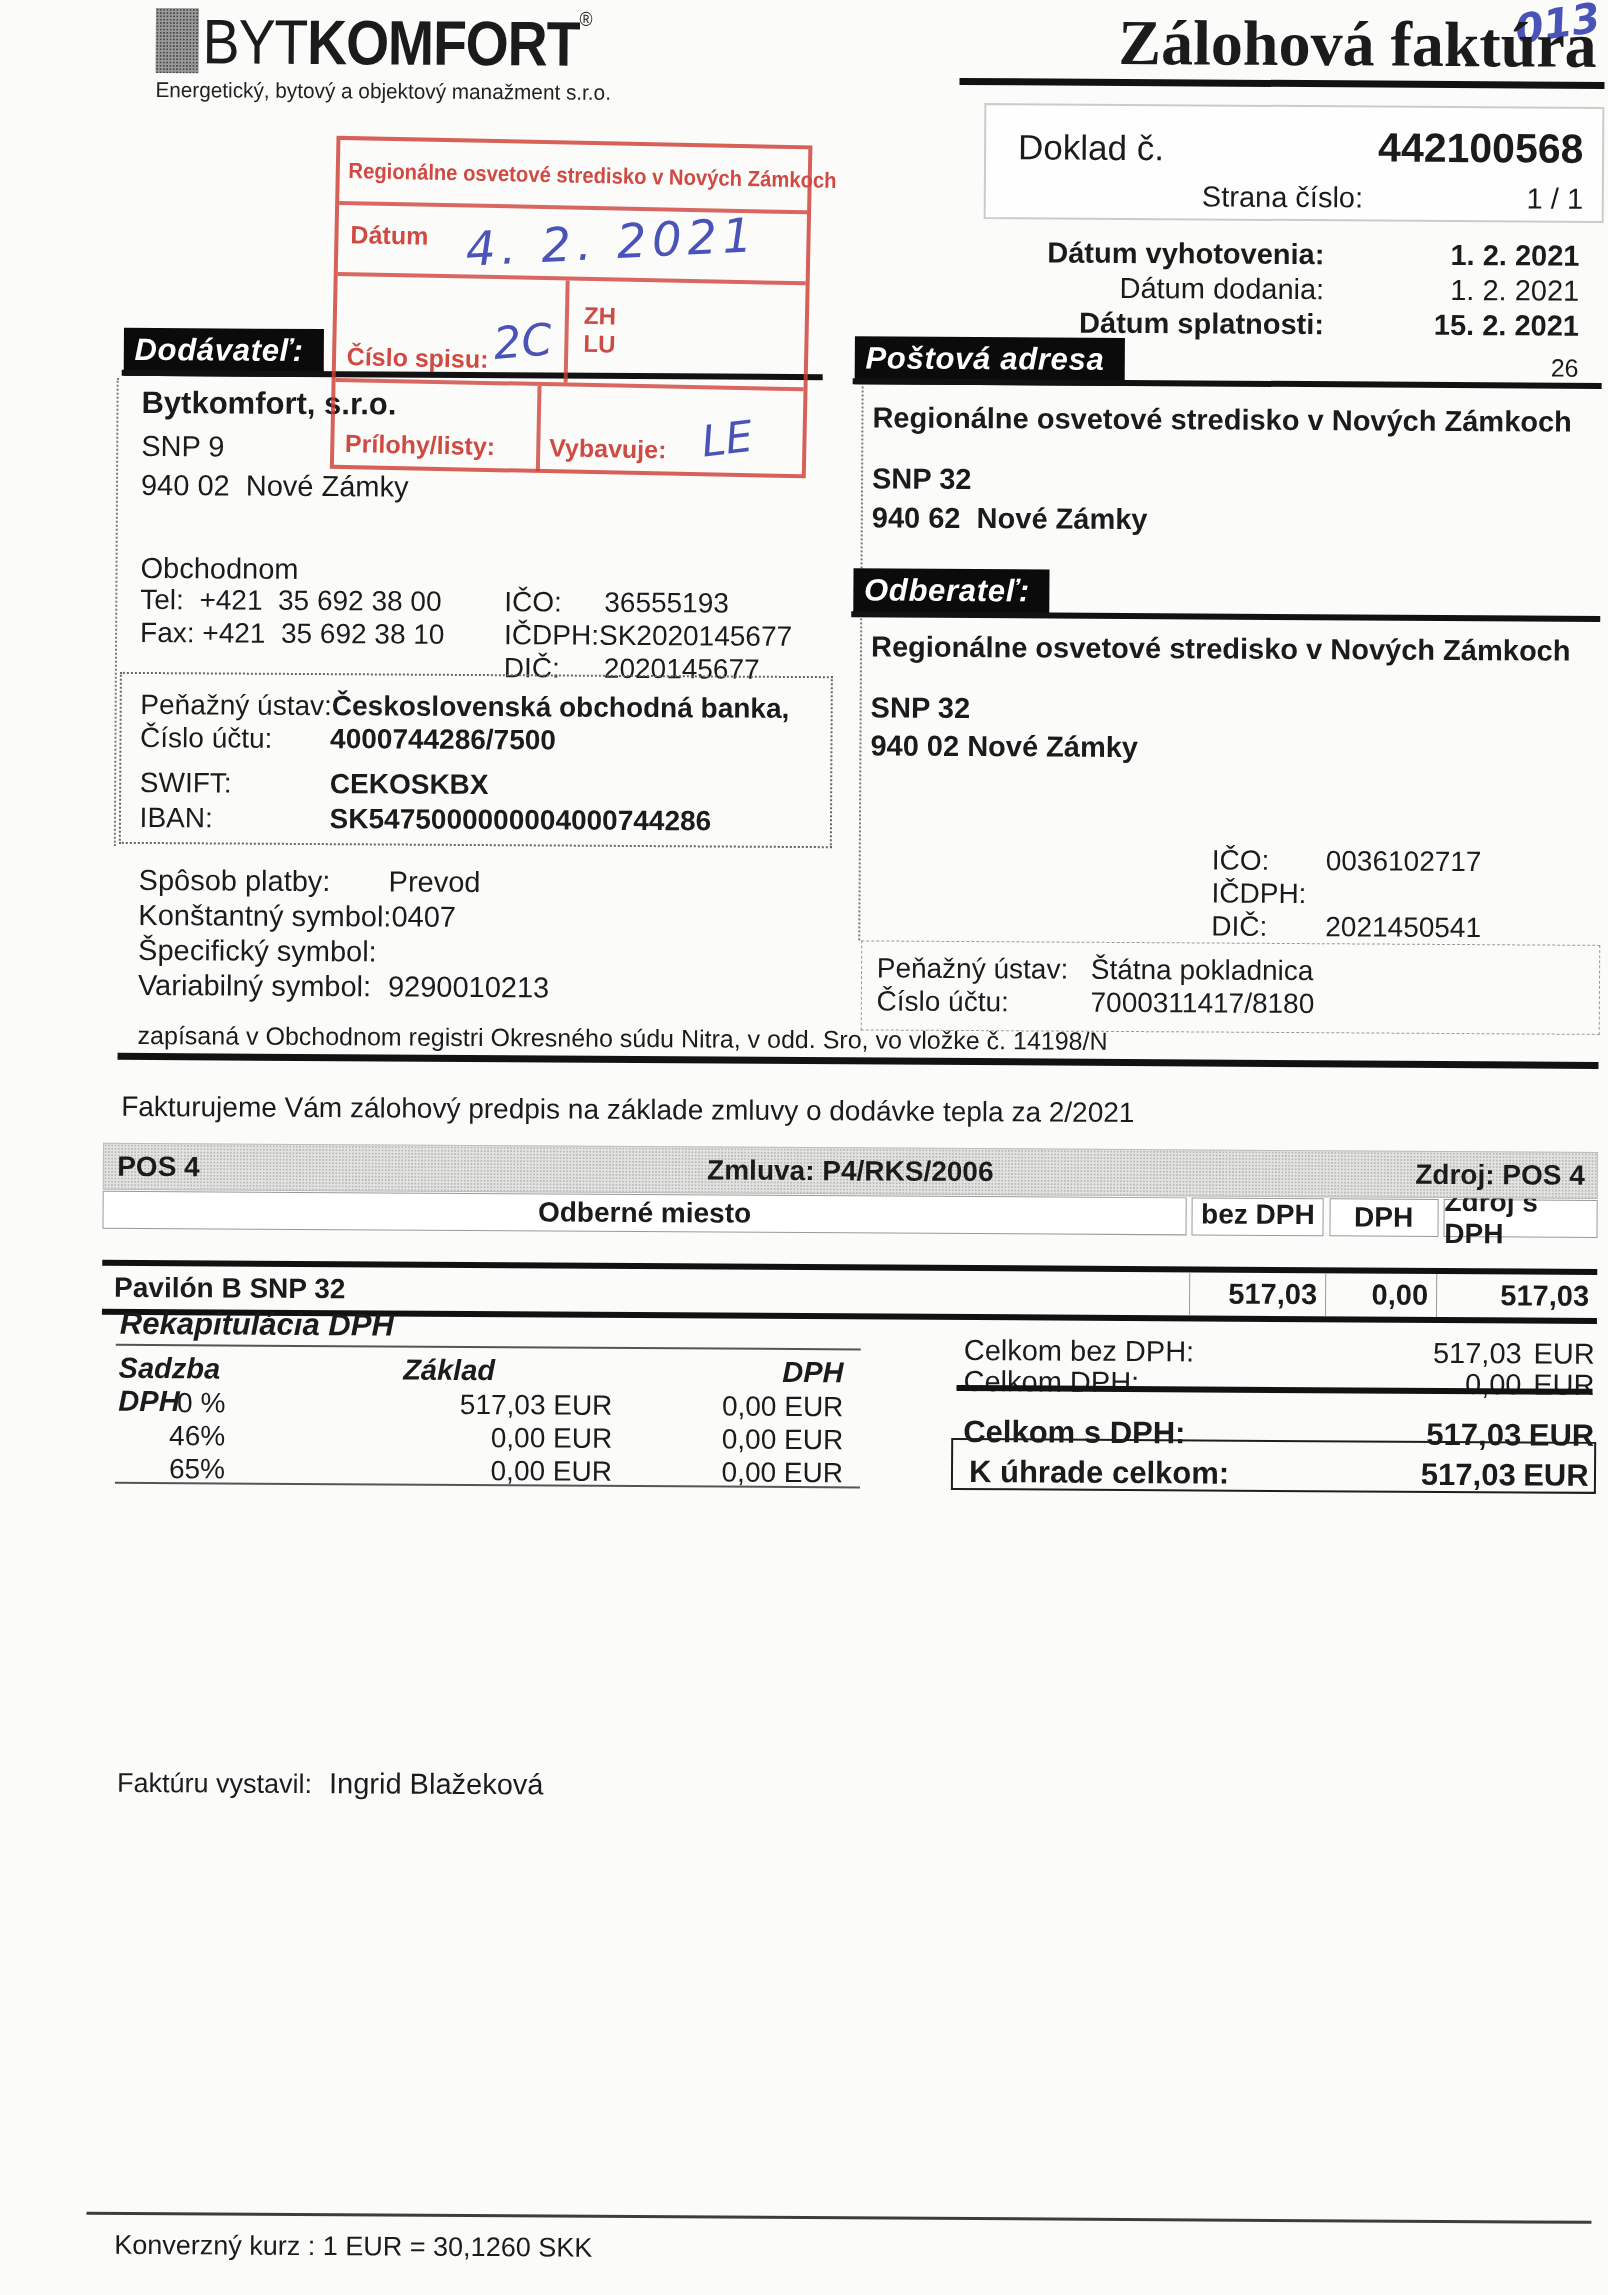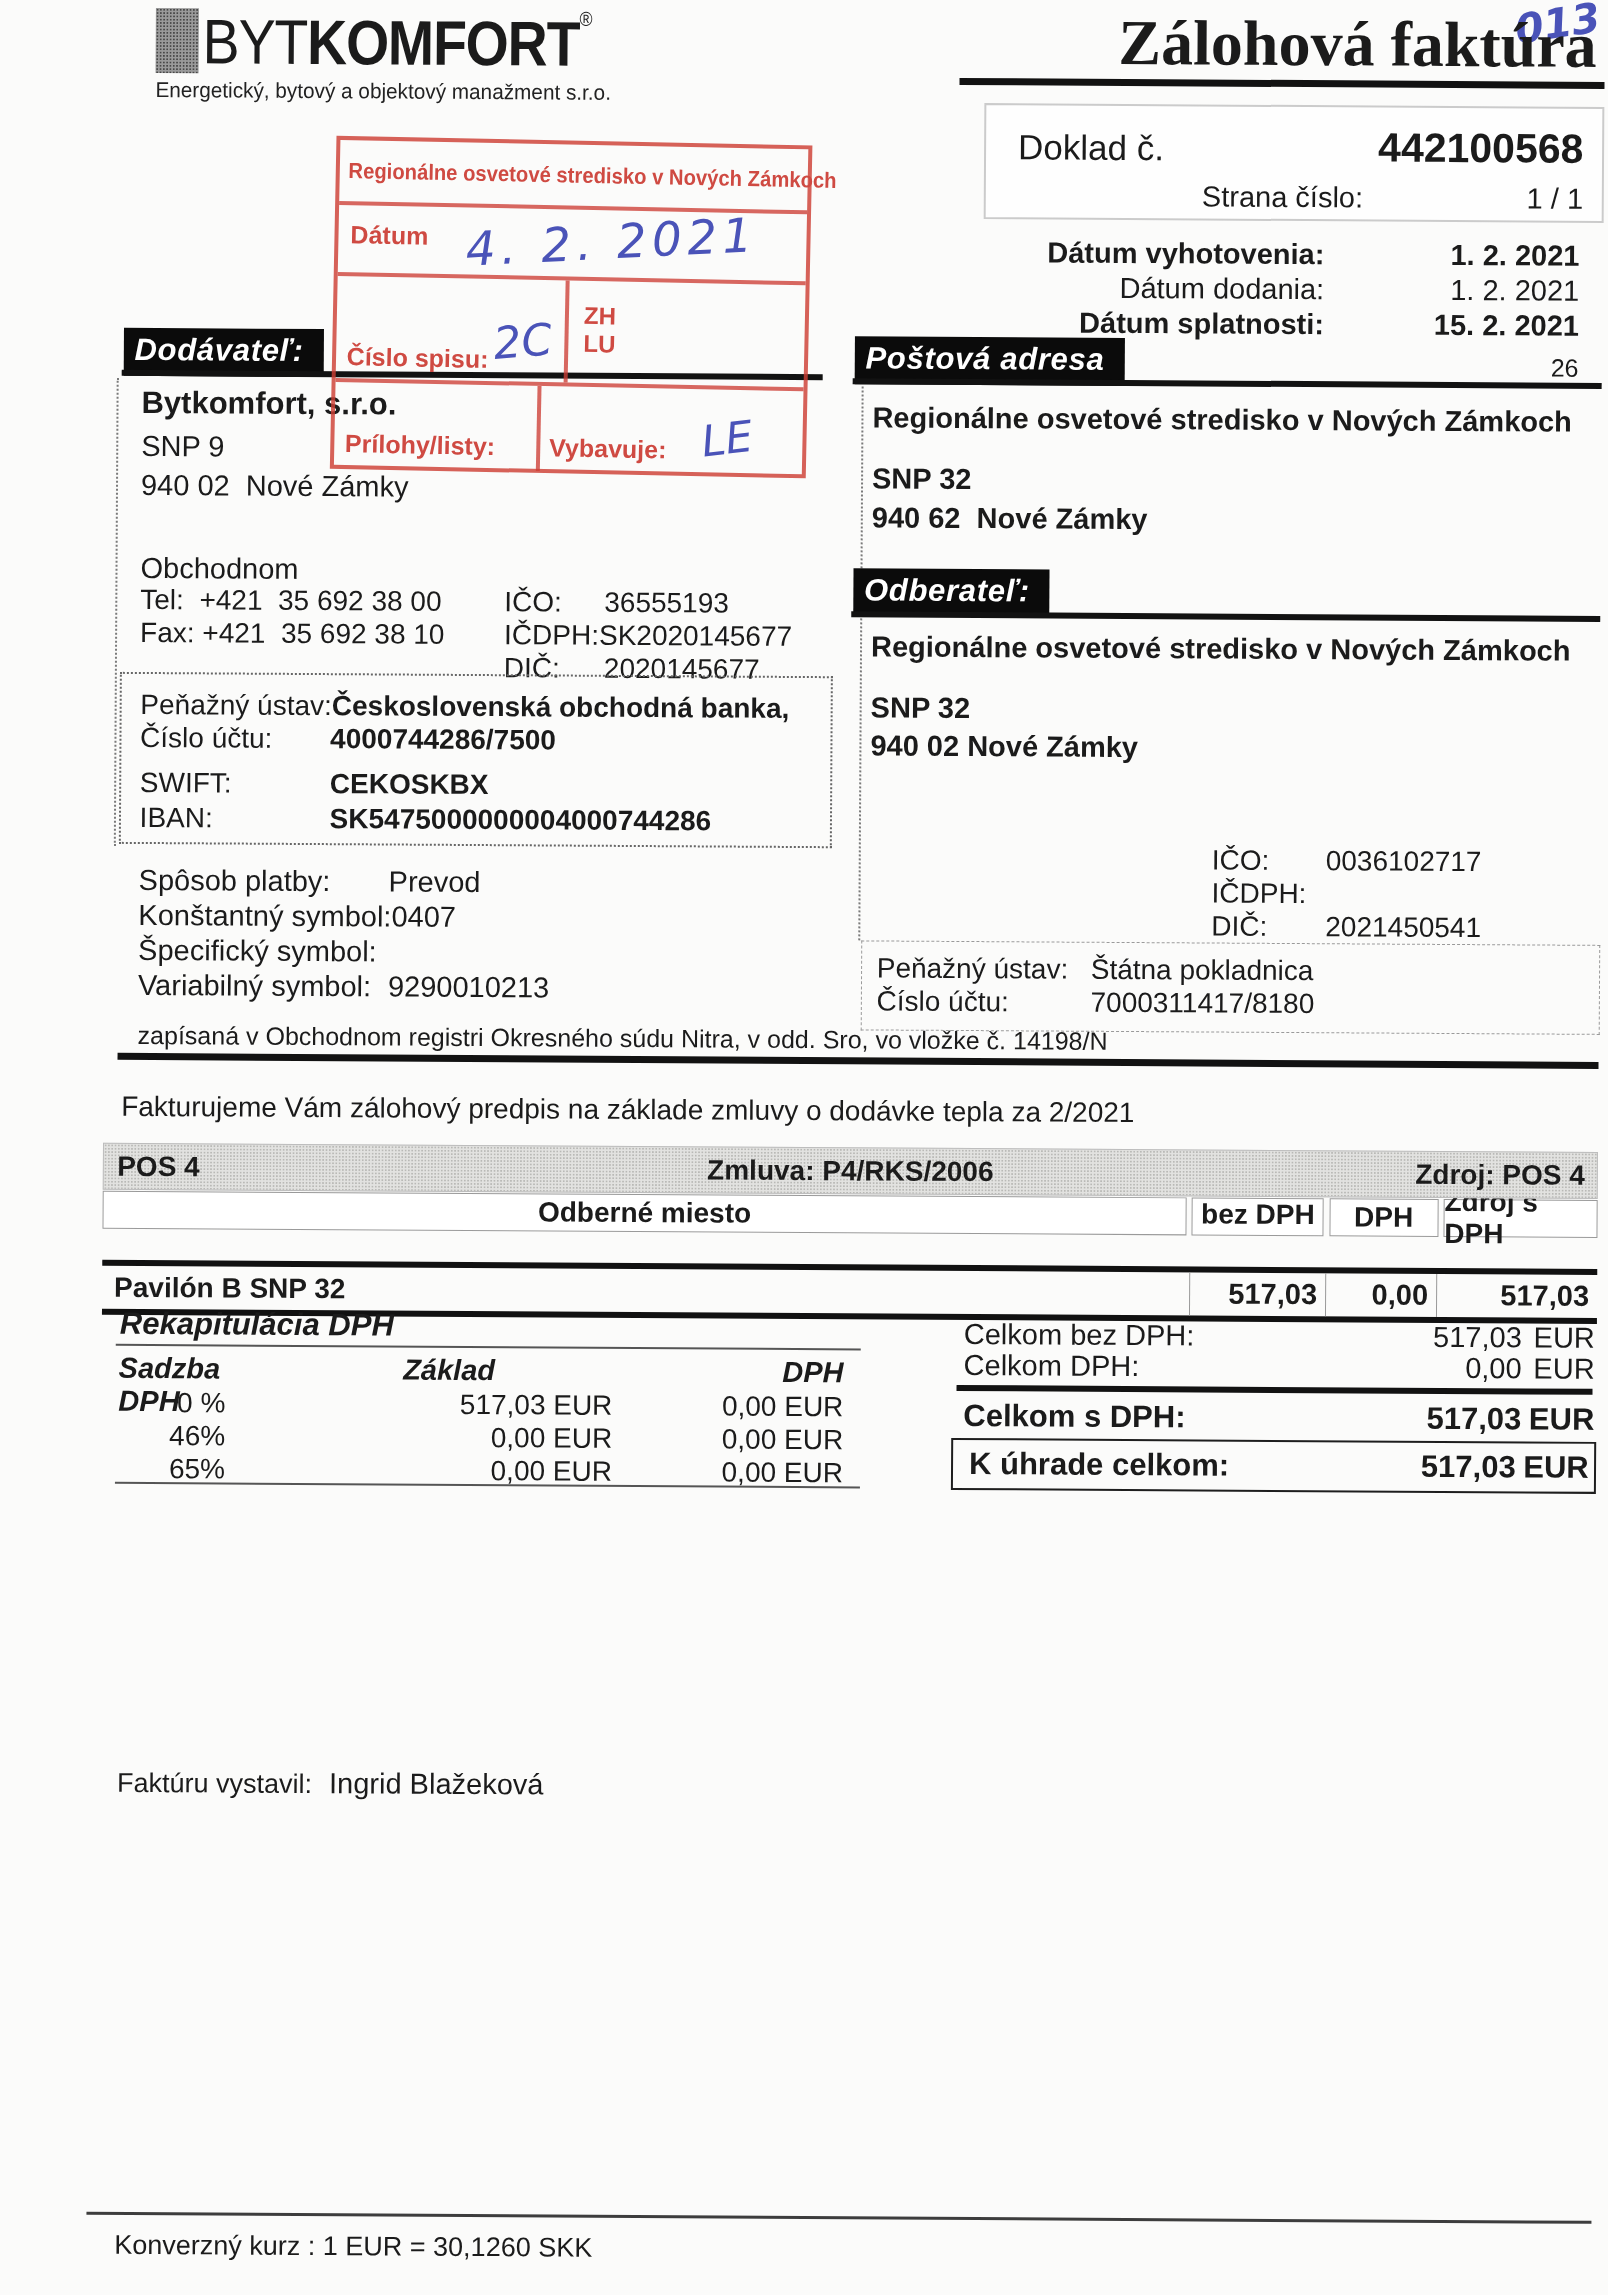--- a/index.html
+++ b/index.html
@@ -46,21 +46,21 @@
   .paylbl{display:inline-block;min-width:250px;}
   .banklbl{display:inline-block;min-width:190px;}
   .cbanklbl{display:inline-block;min-width:214px;}
   .idlbl{display:inline-block;min-width:114px;}
   
   .tbl-gray{background-color:#e2e2e0;background-image:radial-gradient(#b9b9b6 0.7px, transparent 0.8px);
     background-size:3.3px 3.3px;border:1.3px solid #bdbdbd;}
   .cell{border:1.3px solid #9a9a9a;background:#fff;}
   .totrow{display:flex;align-items:baseline;}
   .totrow .val{min-width:140px;text-align:right;}
-  .totrow .cur{min-width:73px;text-align:right;}
+  .totrow .cur{min-width:73px;text-align:right;margin-top:16px;}
   .duebox{border:2.7px solid #1e1e1e;display:flex;align-items:center;}
   .num{text-align:right;}
 </style>
 </head>
 <body>
 
 <div class="sheet">
 
   <div class="abs" style="left:156px;top:12px;">
     <div style="display:flex;align-items:flex-end;">

